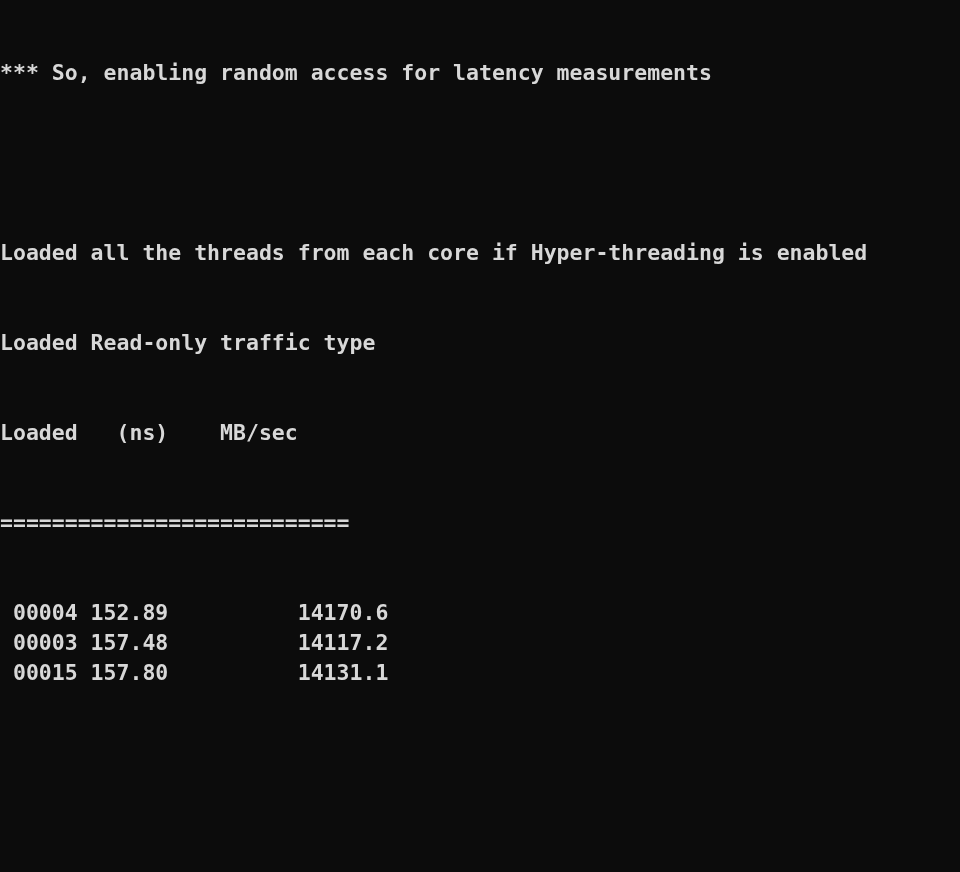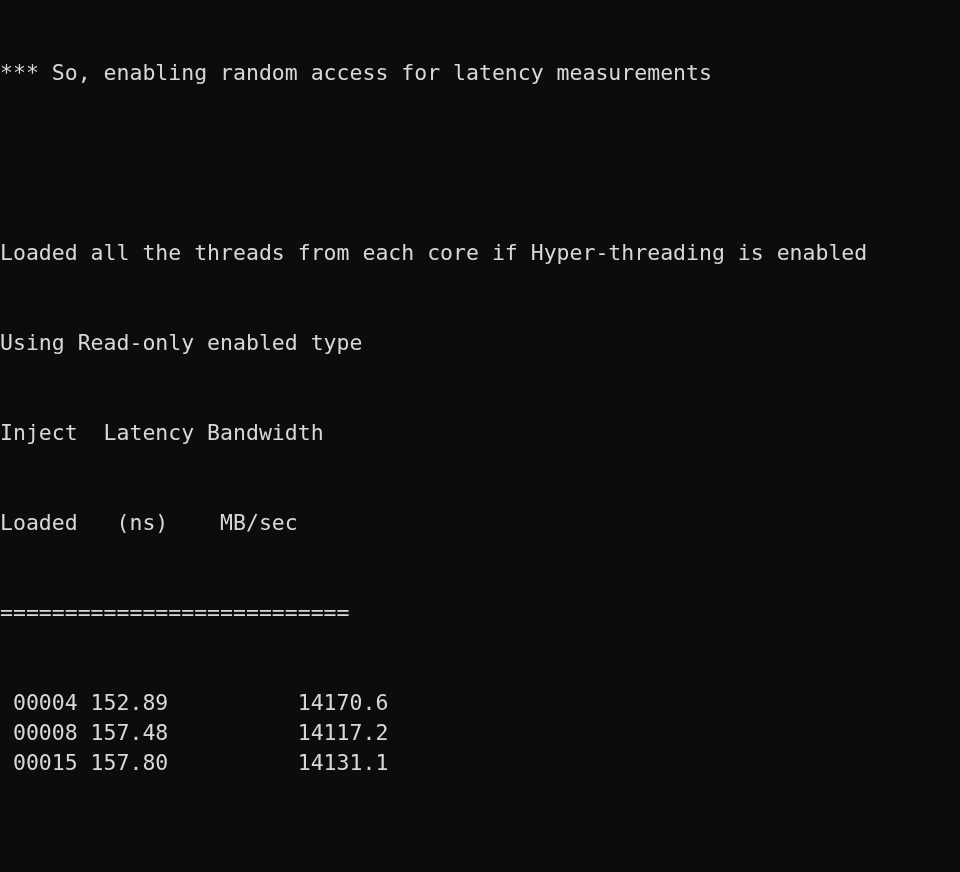--- a/index.html
+++ b/index.html
@@ -34,35 +34,35 @@
     padding: 0;
     position: absolute;
     top: -2px;
     left: 0;
     -webkit-font-smoothing: antialiased;
   }
   .line {
     display: block;
     height: 30px;
     white-space: pre;
+    font-weight: bold;
   }
   .blank {
     display: block;
     height: 30px;
   }
 </style>
 </head>
 <body>
 
 <div id="terminal">
   <div id="screen">
     <span class="line">*** So, enabling random access for latency measurements</span>
     <span class="blank"> </span>
     <span class="line">Loaded all the threads from each core if Hyper-threading is enabled</span>
-    <span class="line">Using Read-only enabled type</span>
-    <span class="line">Inject  Latency Bandwidth</span>
+    <span class="line">Loaded Read-only traffic type</span>
     <span class="line">Loaded   (ns)    MB/sec</span>
     <span class="line">===========================</span>
-    <span id="table-body"><span class="line"> 00004 152.89          14170.6</span><span class="line"> 00008 157.48          14117.2</span><span class="line"> 00015 157.80          14131.1</span></span>
+    <span id="table-body"><span class="line"> 00004 152.89          14170.6</span><span class="line"> 00003 157.48          14117.2</span><span class="line"> 00015 157.80          14131.1</span></span>
     
     
   </div>
 </div>
 
 </body></html>

